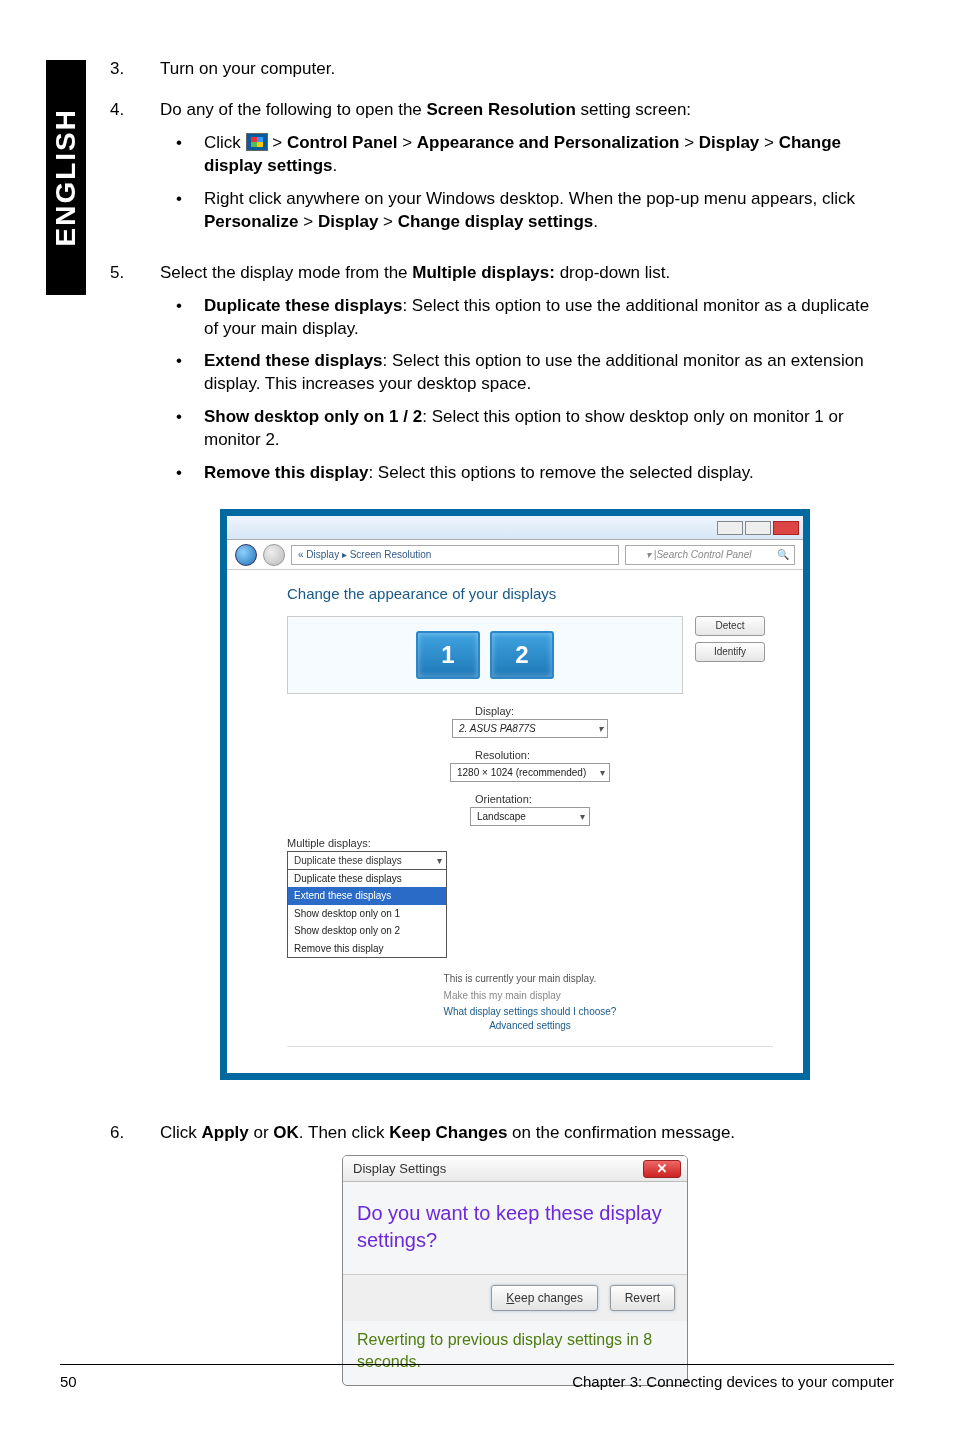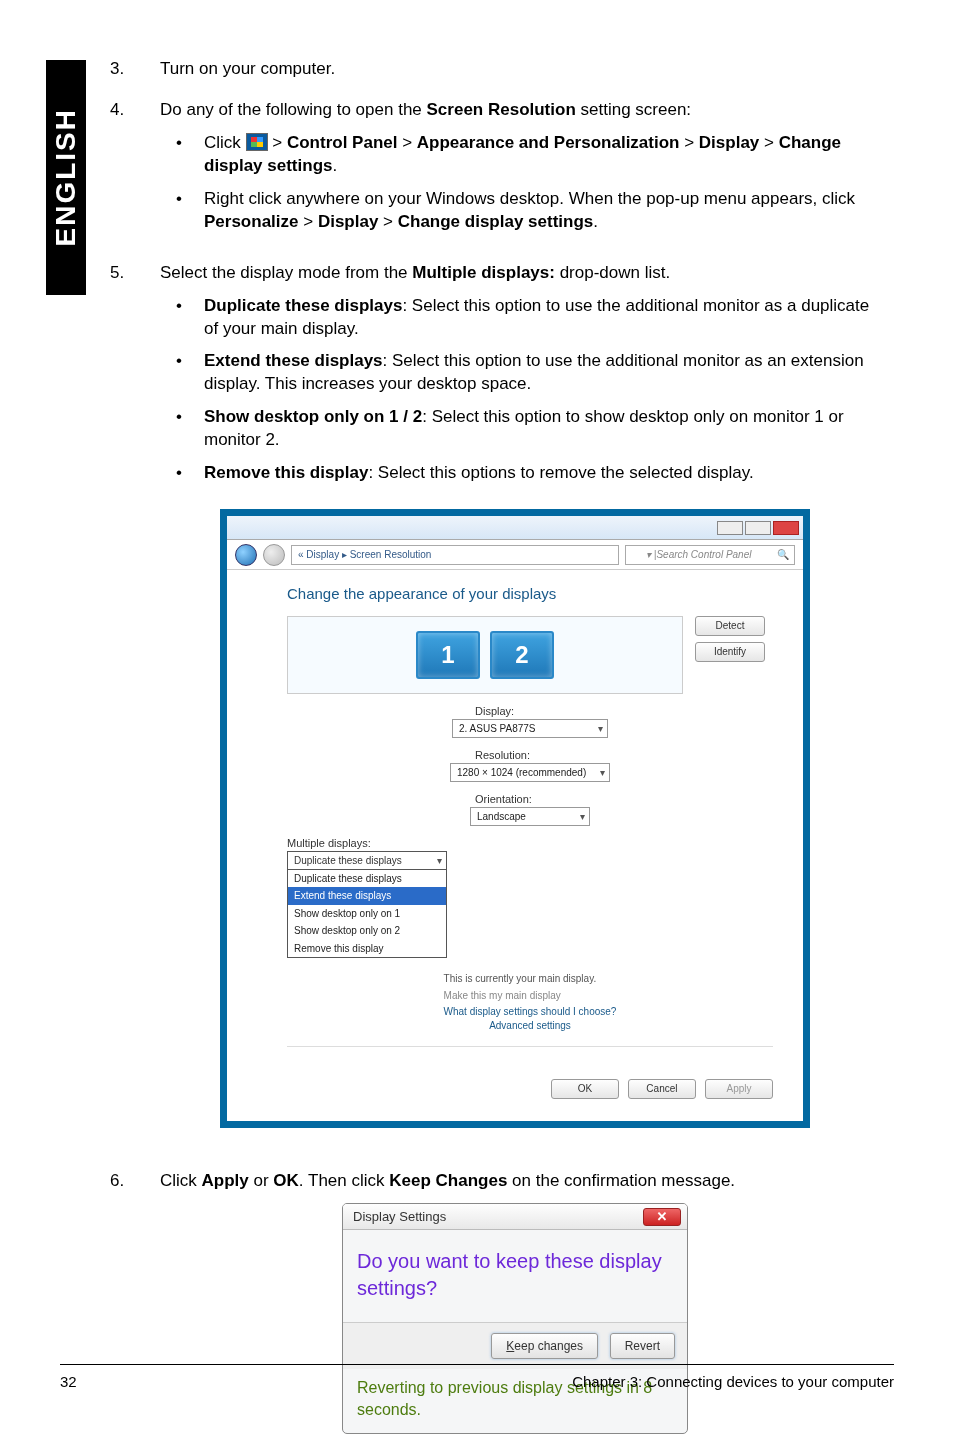--- a/index.html
+++ b/index.html
@@ -143,21 +143,21 @@
     text-align:center; line-height:18px; color:#333;
   }
   .shot1 .field { display:flex; align-items:center; margin-top: 10px; font-size: 11px; flex-direction: column; }
   .shot1 .field .lbl { width: 110px; color:#333; }
   .shot1 .field .dd {
     border: 1px solid #999; background:#fff; height: 19px;
     display:flex; align-items:center; padding: 0 18px 0 6px;
     position:relative; font-size:10px; color:#222;
   }
   .shot1 .field .dd::after { content:"▾"; position:absolute; right:4px; color:#555; }
-  .shot1 .dd.w1 { width: 156px; }
+  .shot1 .dd.w1 { width: 156px; font-style: italic; }
   .shot1 .dd.w2 { width: 160px; }
   .shot1 .dd.w3 { width: 120px; }
   .shot1 .multi {
     border: 1px solid #555; background:#fff; height: 19px; width: 160px;
     padding: 0 18px 0 6px; position:relative; font-size:10px;
     display:flex; align-items:center;
   }
   .shot1 .multi::after { content:"▾"; position:absolute; right:4px; color:#555; }
   .shot1 .droplist {
     border:1px solid #555; background:#fff; width:160px;
@@ -336,25 +336,20 @@
             <div class="field" style="justify-content:space-between;">
               <div>
                 <div class="tiny">This is currently your main display.</div>
                 <div class="tiny" style="color:#888;">Make this my main display</div>
                 <div class="tiny"><span class="linkish">What display settings should I choose?</span></div>
               </div>
               <span class="linkish">Advanced settings</span>
             </div>
             <div class="sep"></div>
           </div>
-          <div class="dlgbtns">
-            <span class="winbtn">OK</span>
-            <span class="winbtn">Cancel</span>
-            <span class="winbtn dis">Apply</span>
-          </div>
         </div>
       </div>
     </li>
     <li>
       <span class="num">6.</span>
       <div class="body">
         <span>Click </span><b>Apply</b><span> or </span><b>OK</b><span>. Then click </span><b>Keep Changes</b><span> on the confirmation message.</span>
 
         
         <div class="shot2">
@@ -368,15 +363,15 @@
             <span class="b">Revert</span>
           </div>
           <div class="foot">Reverting to previous display settings in 8 seconds.</div>
         </div>
       </div>
     </li>
   </ol>
 </div>
 
 <div class="footer">
-  <span>32</span>
+  <span>50</span>
   <span>Chapter 3: Connecting devices to your computer</span>
 </div>
 
 </body></html>

